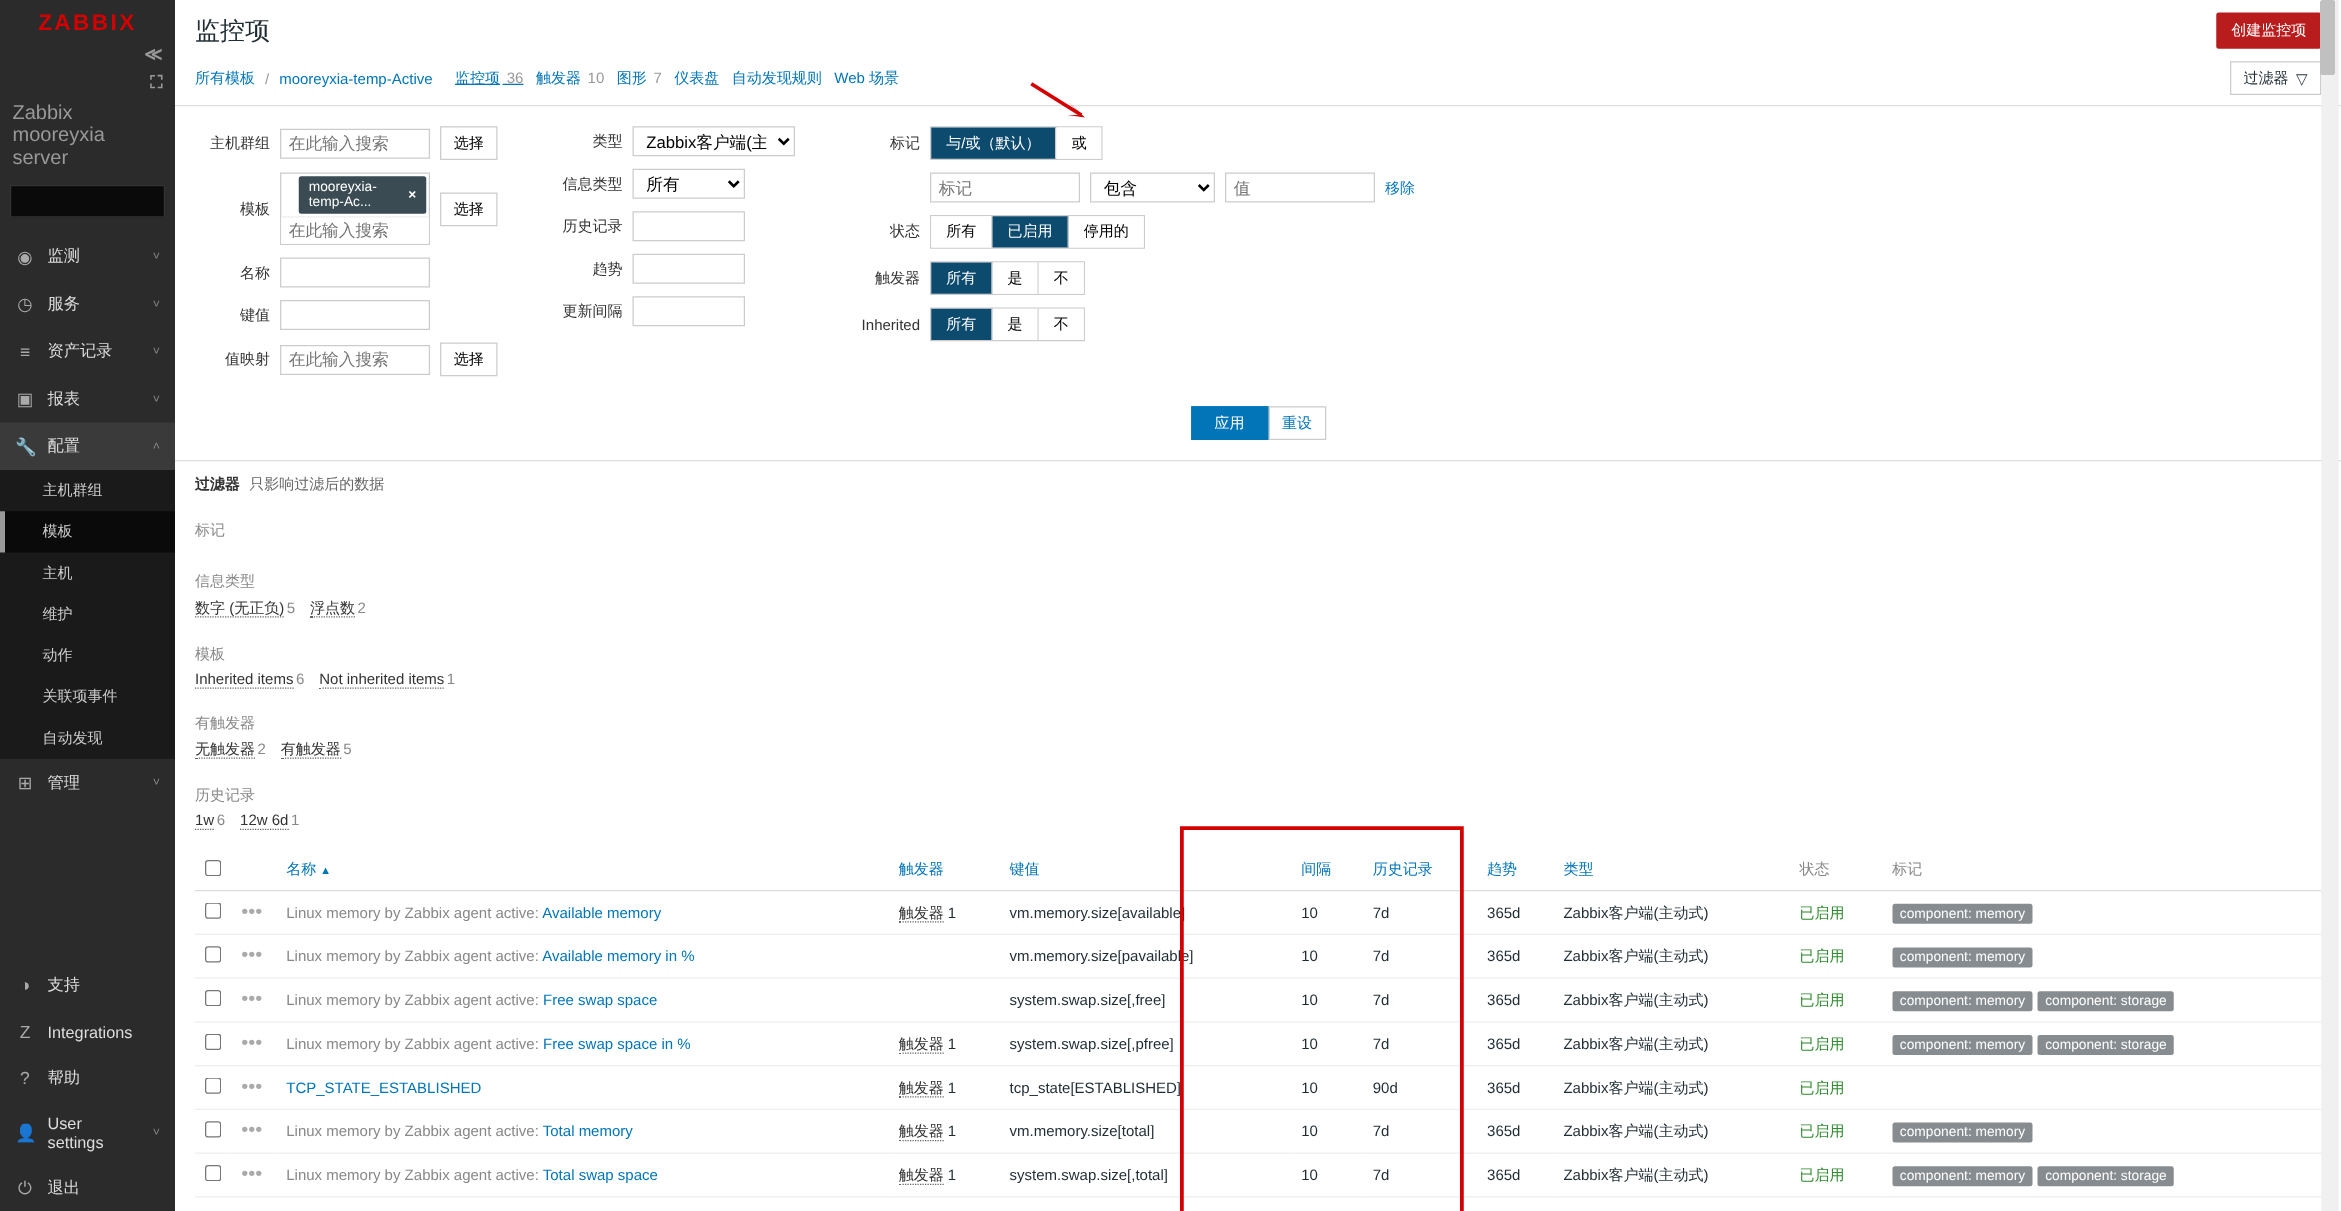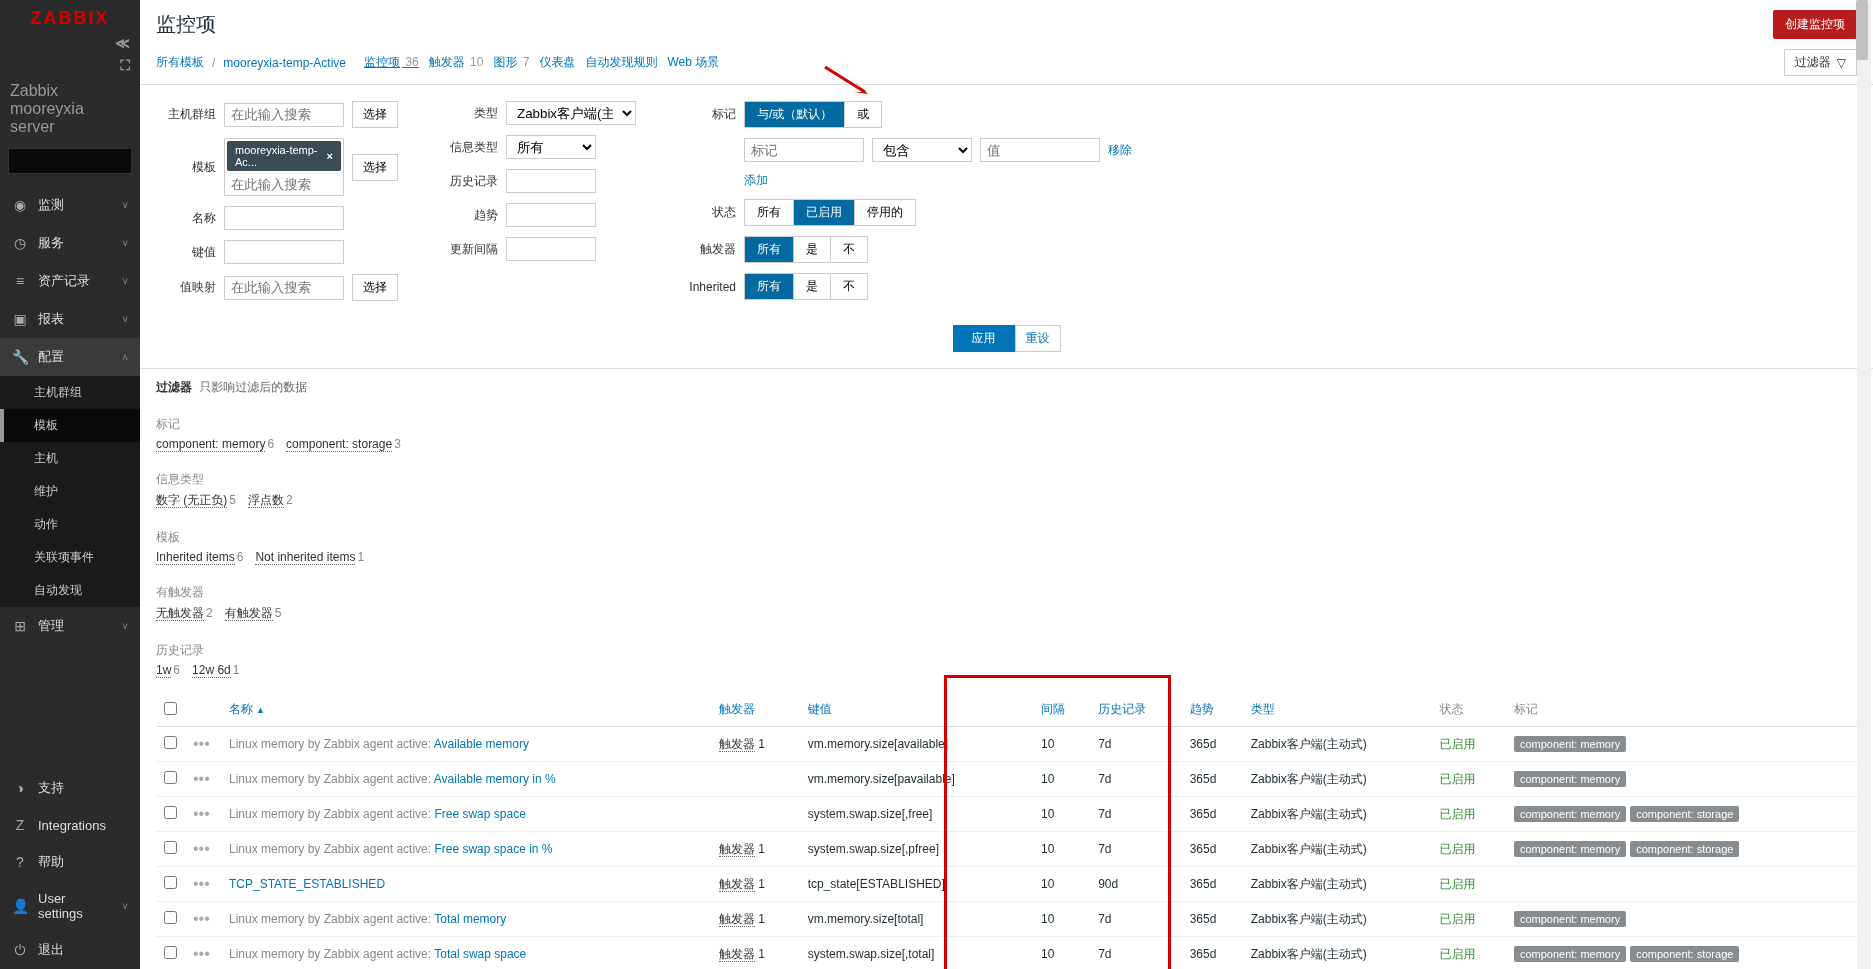--- a/index.html
+++ b/index.html
@@ -36,27 +36,27 @@
 .filter-toggle { margin-left: auto; border: 1px solid #ccc; padding: 4px 10px; cursor: pointer; display: flex; align-items: center; gap: 6px; }
 .annotation-arrow { position: absolute; left: 680px; top: 62px; pointer-events: none; }
 .annotation-arrow svg { width: 60px; height: 40px; }
 .filter-panel { padding: 16px; display: flex; gap: 40px; }
 .filter-col { display: flex; flex-direction: column; gap: 10px; }
 .filter-row { display: flex; align-items: center; gap: 8px; }
 .filter-label { width: 60px; text-align: right; color: #333; }
 .text-input { border: 1px solid #ccc; height: 24px; padding: 0 6px; width: 120px; }
 .btn-small { border: 1px solid #ccc; background: #fff; padding: 4px 10px; cursor: pointer; font-size: 12px; }
 .btn-primary { background: #0275b8; color: #fff; border: 1px solid #0275b8; padding: 4px 18px; cursor: pointer; font-size: 12px; }
-.tag-chip { background: #3a4b53; color: #fff; padding: 3px 8px; border-radius: 2px; font-size: 11px; display: inline-flex; align-items: center; gap: 4px; }
+.tag-chip { background: #3a4b53; color: #fff; padding: 3px 8px; border-radius: 2px; font-size: 11px; display: inline-flex; align-items: center; gap: 4px; margin-left: 12px; }
 .tag-x { cursor: pointer; font-weight: bold; }
 .select-box { border: 1px solid #ccc; height: 24px; padding: 0 6px; background: #fff; }
 .btn-group { display: inline-flex; border: 1px solid #ccc; }
 .btn-group button { border: 0; background: #fff; padding: 4px 12px; cursor: pointer; font-size: 12px; border-right: 1px solid #ccc; }
 .btn-group button:last-child { border-right: 0; }
-.btn-group button.active { background: #0369a1; color: #fff; }
+.btn-group button.active { background: #0c4a6e; color: #fff; }
 .link-blue { color: #0275b8; cursor: pointer; }
 .filter-actions { text-align: center; padding: 8px 0 16px; display: flex; justify-content: center; gap: 0; border-bottom: 1px solid #ddd; }
 .section { padding: 10px 16px; }
 .section-title { color: #888; font-size: 12px; margin-bottom: 4px; }
 .section-subtitle { color: #666; margin-left: 4px; }
 .filter-links { display: flex; gap: 12px; font-size: 12px; }
 .filter-link { color: #333; border-bottom: 1px dotted #666; cursor: pointer; }
 .filter-count { color: #888; margin-left: 2px; }
 .highlight-box { position: absolute; border: 3px solid #d40000; pointer-events: none; }
 .data-table { width: 100%; border-collapse: collapse; margin-top: 6px; }
@@ -243,24 +243,20 @@
           </div>
         </div>
         <div class="filter-row">
           <span class="filter-label"></span>
           <input class="text-input" style="width: 120px;" placeholder="标记">
           <select class="select-box" style="width:100px;"><option>包含</option></select>
           <input class="text-input" style="width: 120px;" placeholder="值">
           <span class="link-blue">移除</span>
         </div>
         <div class="filter-row">
-          <span class="filter-label"></span>
-          <span class="link-blue">添加</span>
-        </div>
-        <div class="filter-row">
           <span class="filter-label">状态</span>
           <div class="btn-group">
             <button>所有</button>
             <button class="active">已启用</button>
             <button>停用的</button>
           </div>
         </div>
         <div class="filter-row">
           <span class="filter-label">触发器</span>
           <div class="btn-group">
@@ -284,24 +280,20 @@
       <button class="btn-primary">应用</button>
       <button class="btn-small" style="color:#0275b8;">重设</button>
     </div>
 
     <div class="section">
       <span class="section-title" style="display:inline;font-weight:bold;color:#333;">过滤器</span>
       <span class="section-subtitle">只影响过滤后的数据</span>
     </div>
     <div class="section">
       <div class="section-title">标记</div>
-      <div class="filter-links">
-        <span><span class="filter-link">component: memory</span><span class="filter-count">6</span></span>
-        <span><span class="filter-link">component: storage</span><span class="filter-count">3</span></span>
-      </div>
     </div>
     <div class="section">
       <div class="section-title">信息类型</div>
       <div class="filter-links">
         <span><span class="filter-link">数字 (无正负)</span><span class="filter-count">5</span></span>
         <span><span class="filter-link">浮点数</span><span class="filter-count">2</span></span>
       </div>
     </div>
     <div class="section">
       <div class="section-title">模板</div>

